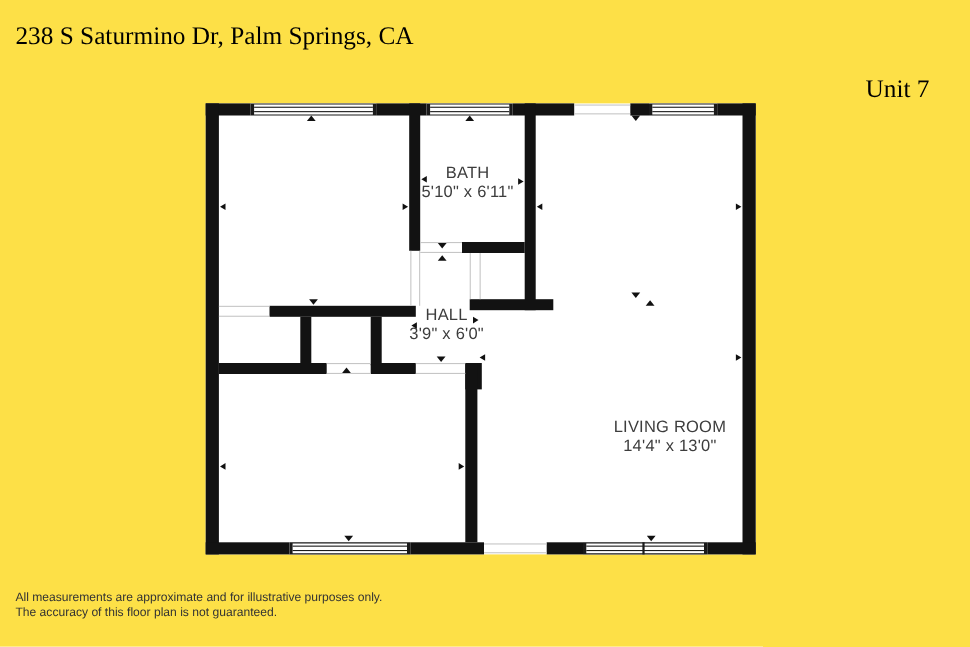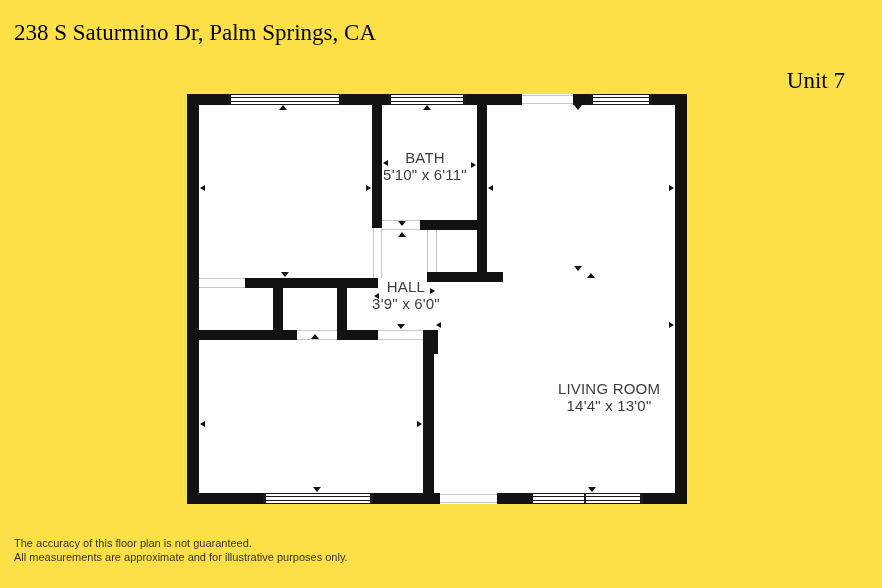--- a/index.html
+++ b/index.html
@@ -127,17 +127,17 @@
       <div>HALL</div>
       <div>3'9" x 6'0"</div>
     </div>
     <div class="room-label" style="left:374px;top:286px;margin-left:48px;">
       <div>LIVING ROOM</div>
       <div>14'4" x 13'0"</div>
     </div>
   </div>
 
   <div class="footer">
+    <div>All measurements are approximate and for illustrative purposes only.</div>
     <div>The accuracy of this floor plan is not guaranteed.</div>
-    <div>All measurements are approximate and for illustrative purposes only.</div>
   </div>
 
 </div>
 
 </body></html>

